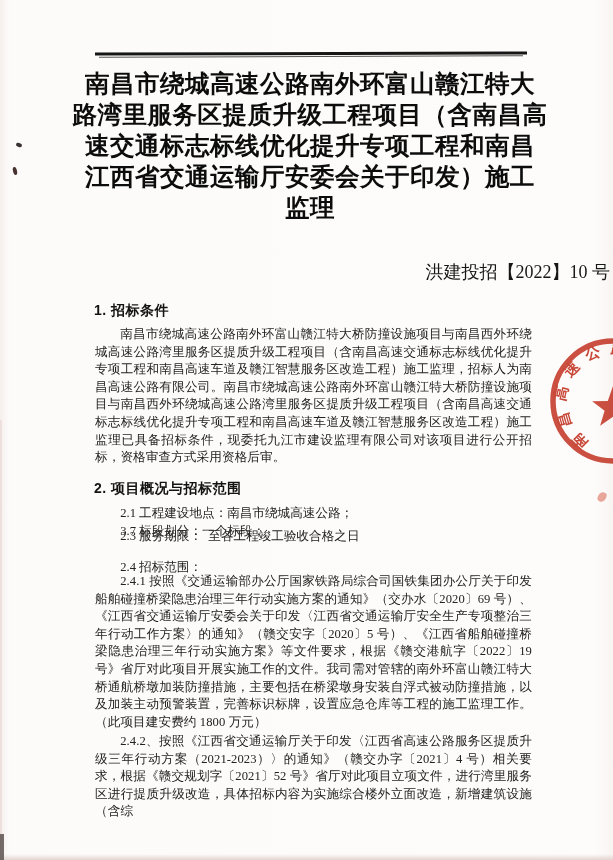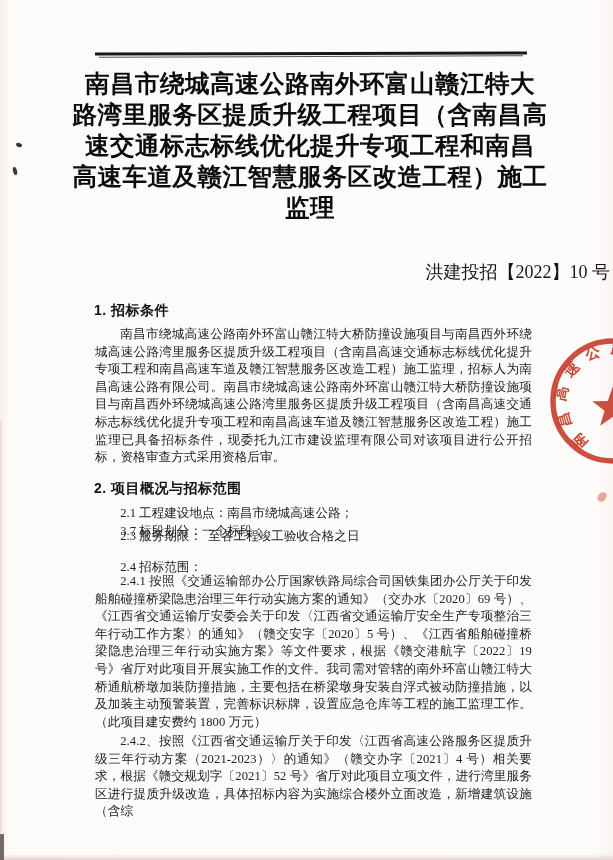--- a/index.html
+++ b/index.html
@@ -108,21 +108,21 @@
   <div class="rule-main"></div>
   <div class="rule-sub"></div>
 
   <div class="speck s1"></div>
   <div class="speck s2"></div>
 
   <h1 class="title">
     <div>南昌市绕城高速公路南外环富山赣江特大</div>
     <div>路湾里服务区提质升级工程项目（含南昌高</div>
     <div>速交通标志标线优化提升专项工程和南昌</div>
-    <div>高速车道及赣江智慧服务区改造工程）施工</div>
+    <div>江西省交通运输厅安委会关于印发）施工</div>
     <div>监理</div>
   </h1>
 
   <div class="docnum">洪建投招【2022】10 号</div>
 
   <div class="h sec1">1. 招标条件</div>
   <div class="para p1">南昌市绕城高速公路南外环富山赣江特大桥防撞设施项目与南昌西外环绕城高速公路湾里服务区提质升级工程项目（含南昌高速交通标志标线优化提升专项工程和南昌高速车道及赣江智慧服务区改造工程）施工监理，招标人为南昌高速公路有限公司。南昌市绕城高速公路南外环富山赣江特大桥防撞设施项目与南昌西外环绕城高速公路湾里服务区提质升级工程项目（含南昌高速交通标志标线优化提升专项工程和南昌高速车道及赣江智慧服务区改造工程）施工监理已具备招标条件，现委托九江市建设监理有限公司对该项目进行公开招标，资格审查方式采用资格后审。</div>
 
   <div class="h sec2">2. 项目概况与招标范围</div>
   <div class="item i1">2.1 工程建设地点：南昌市绕城高速公路；</div>

